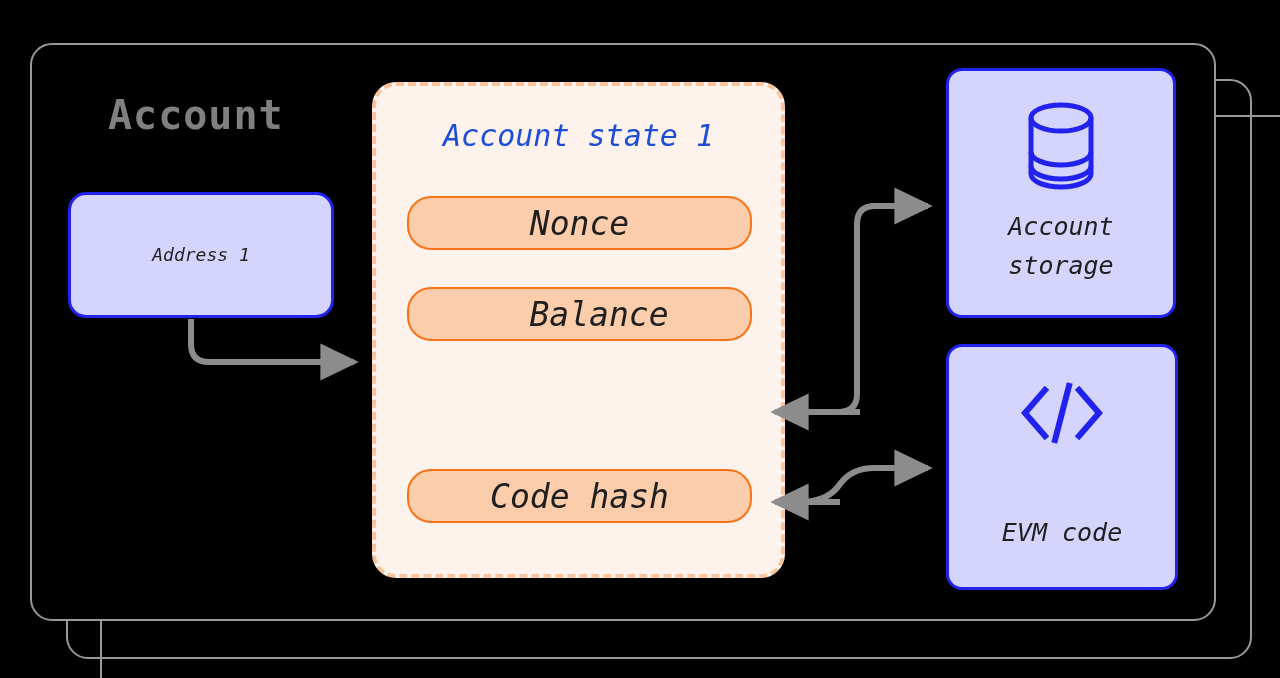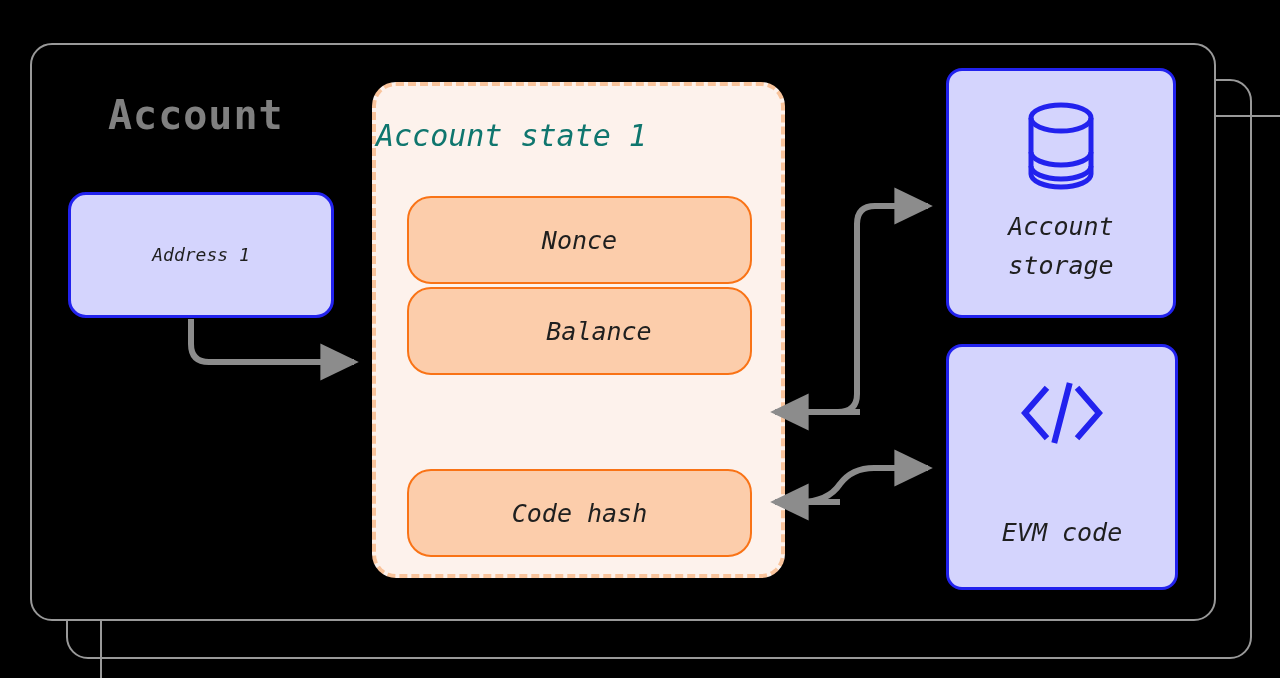--- a/index.html
+++ b/index.html
@@ -32,28 +32,28 @@
   #account-storage-box .blue-label{margin-top:16px;}
   #evm-code-box{left:946px;top:332px;width:232px;height:246px;gap:40px;}
   #evm-code-box .blue-label{margin-top:30px;}
 
   .icon-wrap{display:flex;align-items:center;justify-content:center;}
 
   
   #state-panel{position:absolute;left:372px;top:70px;width:413px;height:496px;
      background:#fdf2ec;border:4px dashed #f9c49c;border-radius:24px;
      box-sizing:border-box;z-index:7;}
-  #state-title{position:absolute;left:0;right:0;top:32px;
-     font-style:italic;font-size:30px;color:#0f766e;
+  #state-title{position:absolute;left:0;right:0;top:32px;text-align:center;
+     font-style:italic;font-size:30px;color:#1d4ed8;
      font-family:"DejaVu Sans Mono","Liberation Mono",monospace;}
 
-  .pill{position:absolute;left:31px;width:345px;height:88px;
+  .pill{position:absolute;left:31px;width:345px;height:54px;
      background:#fccdab;border:2.5px solid #f97316;border-radius:24px;
      box-sizing:border-box;display:flex;align-items:center;justify-content:center;
-     font-style:italic;font-size:25px;color:#1f1f1f;
+     font-style:italic;font-size:33px;color:#1f1f1f;
      font-family:"DejaVu Sans Mono","Liberation Mono",monospace;}
   .pill.p0{top:110px;}
   .pill.p1{top:201px;padding-left:39px;}
   .pill.p2{top:292px;}
   .pill.p3{top:383px;}
 
   
   #arrows{position:absolute;left:0;top:0;width:1280px;height:678px;z-index:9;
      pointer-events:none;}
 </style>

